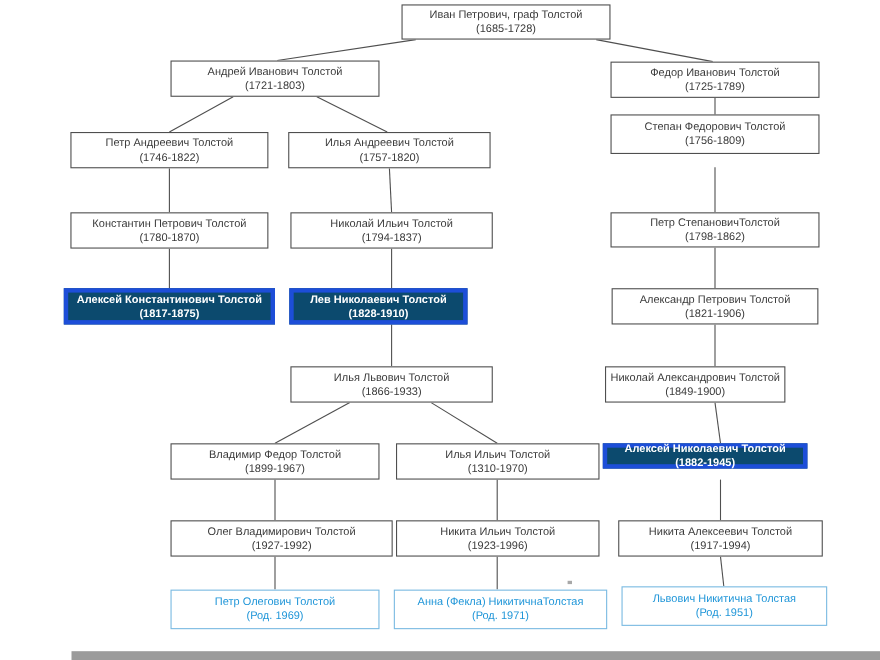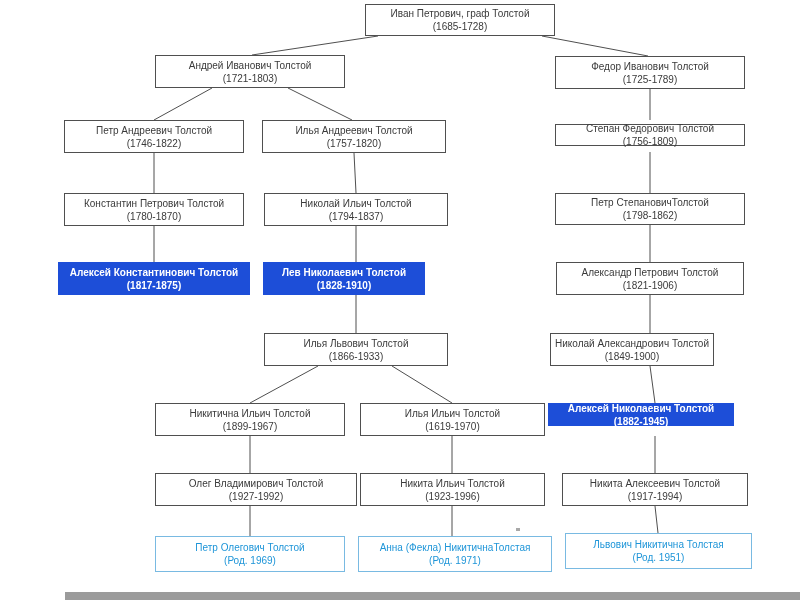--- a/index.html
+++ b/index.html
@@ -10,21 +10,21 @@
   #wires{position:absolute;left:0;top:0;width:800px;height:600px;z-index:0;}
   .node{
     position:absolute;z-index:1;box-sizing:border-box;
     background:#ffffff;border:1px solid #4f4f4f;
     display:flex;flex-direction:column;align-items:center;justify-content:center;
     text-align:center;color:#3a3a3a;font-size:10px;line-height:1.3;
     padding:1px 2px;
   }
   .node .nm,.node .dt{display:block;white-space:nowrap;}
   .node.blue{
-    background:#1d4ed8;border:4px solid #1d4ed8;color:#ffffff;font-weight:bold;
+    background:#0c4a6e;border:4px solid #1d4ed8;color:#ffffff;font-weight:bold;
   }
   .node.outline{
     background:#ffffff;border:1px solid #79bae2;color:#1e95d8;font-weight:normal;
   }
   #slide-edge{
     position:absolute;left:65px;top:592px;width:735px;height:8px;
     background:#9b9b9b;z-index:2;
   }
   #artifact-dot{
     position:absolute;left:516px;top:528px;width:4px;height:3px;
@@ -81,21 +81,21 @@
   <div class="node" style="left:64px;top:120px;width:180px;height:33px">
     <span class="nm">Петр Андреевич Толстой</span>
     <span class="dt">(1746-1822)</span>
   </div>
 
   <div class="node" style="left:262px;top:120px;width:184px;height:33px">
     <span class="nm">Илья Андреевич Толстой</span>
     <span class="dt">(1757-1820)</span>
   </div>
 
-  <div class="node" style="left:555px;top:124px;width:190px;height:22px">
+  <div class="node" style="left:555px;top:104px;width:190px;height:36px">
     <span class="nm">Степан Федорович Толстой</span>
     <span class="dt">(1756-1809)</span>
   </div>
 
   <div class="node" style="left:64px;top:193px;width:180px;height:33px">
     <span class="nm">Константин Петрович Толстой</span>
     <span class="dt">(1780-1870)</span>
   </div>
 
   <div class="node" style="left:264px;top:193px;width:184px;height:33px">
@@ -127,27 +127,27 @@
     <span class="nm">Илья Львович Толстой</span>
     <span class="dt">(1866-1933)</span>
   </div>
 
   <div class="node" style="left:550px;top:333px;width:164px;height:33px">
     <span class="nm">Николай Александрович Толстой</span>
     <span class="dt">(1849-1900)</span>
   </div>
 
   <div class="node" style="left:155px;top:403px;width:190px;height:33px">
-    <span class="nm">Никитична Ильич Толстой</span>
+    <span class="nm">Владимир Федор Толстой</span>
     <span class="dt">(1899-1967)</span>
   </div>
 
   <div class="node" style="left:360px;top:403px;width:185px;height:33px">
     <span class="nm">Илья Ильич Толстой</span>
-    <span class="dt">(1619-1970)</span>
+    <span class="dt">(1310-1970)</span>
   </div>
 
   <div class="node blue" style="left:548px;top:403px;width:186px;height:23px">
     <span class="nm">Алексей Николаевич Толстой</span>
     <span class="dt">(1882-1945)</span>
   </div>
 
   <div class="node" style="left:155px;top:473px;width:202px;height:33px">
     <span class="nm">Олег Владимирович Толстой</span>
     <span class="dt">(1927-1992)</span>

